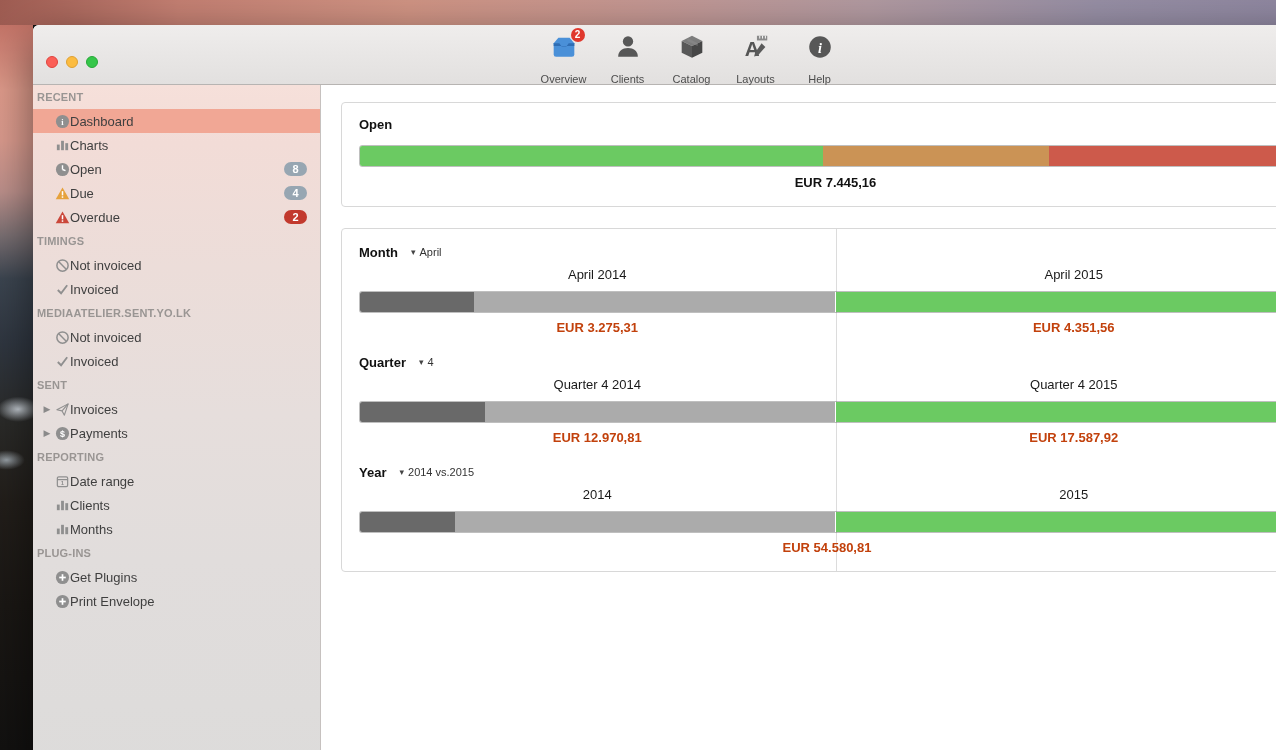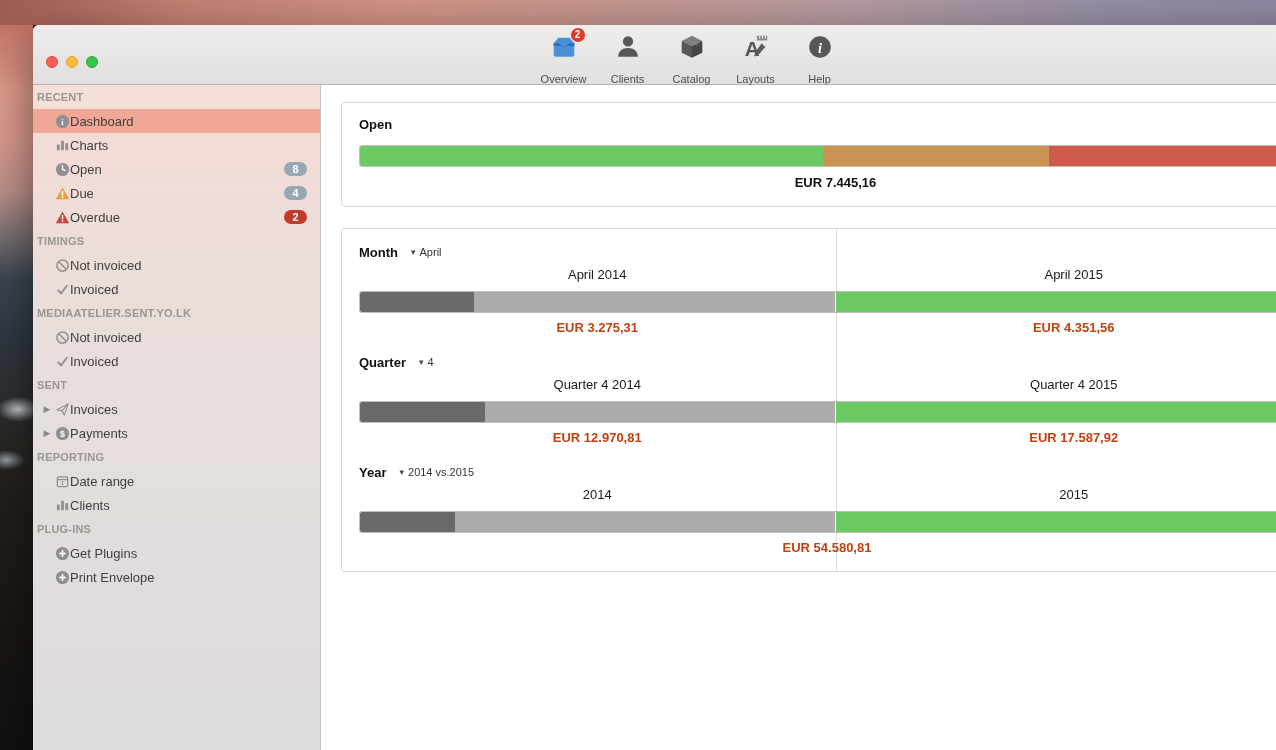--- a/index.html
+++ b/index.html
@@ -271,20 +271,30 @@
         <div class="sb-row">
           <span class="sb-icon">
             <svg width="15" height="15" viewBox="0 0 16 16">
               <rect x="2" y="7" width="3" height="6" fill="#8f8f8f"></rect>
               <rect x="6.5" y="3" width="3" height="10" fill="#8f8f8f"></rect>
               <rect x="11" y="5.5" width="3" height="7.5" fill="#8f8f8f"></rect>
             </svg>
           </span>
           <span class="sb-label">Clients</span>
         </div>
+        <div class="sb-row">
+          <span class="sb-icon">
+            <svg width="15" height="15" viewBox="0 0 16 16">
+              <rect x="2" y="7" width="3" height="6" fill="#8f8f8f"></rect>
+              <rect x="6.5" y="3" width="3" height="10" fill="#8f8f8f"></rect>
+              <rect x="11" y="5.5" width="3" height="7.5" fill="#8f8f8f"></rect>
+            </svg>
+          </span>
+          <span class="sb-label">Months</span>
+        </div>
         <div class="sb-header">PLUG-INS</div>
         <div class="sb-row">
           <span class="sb-icon">
             <svg width="15" height="15" viewBox="0 0 16 16">
               <circle cx="8" cy="8" r="7" fill="#8f8f8f"></circle>
               <line x1="8" y1="4.5" x2="8" y2="11.5" stroke="#fff" stroke-width="1.8"></line>
               <line x1="4.5" y1="8" x2="11.5" y2="8" stroke="#fff" stroke-width="1.8"></line>
             </svg>
           </span>
           <span class="sb-label">Get Plugins</span>

